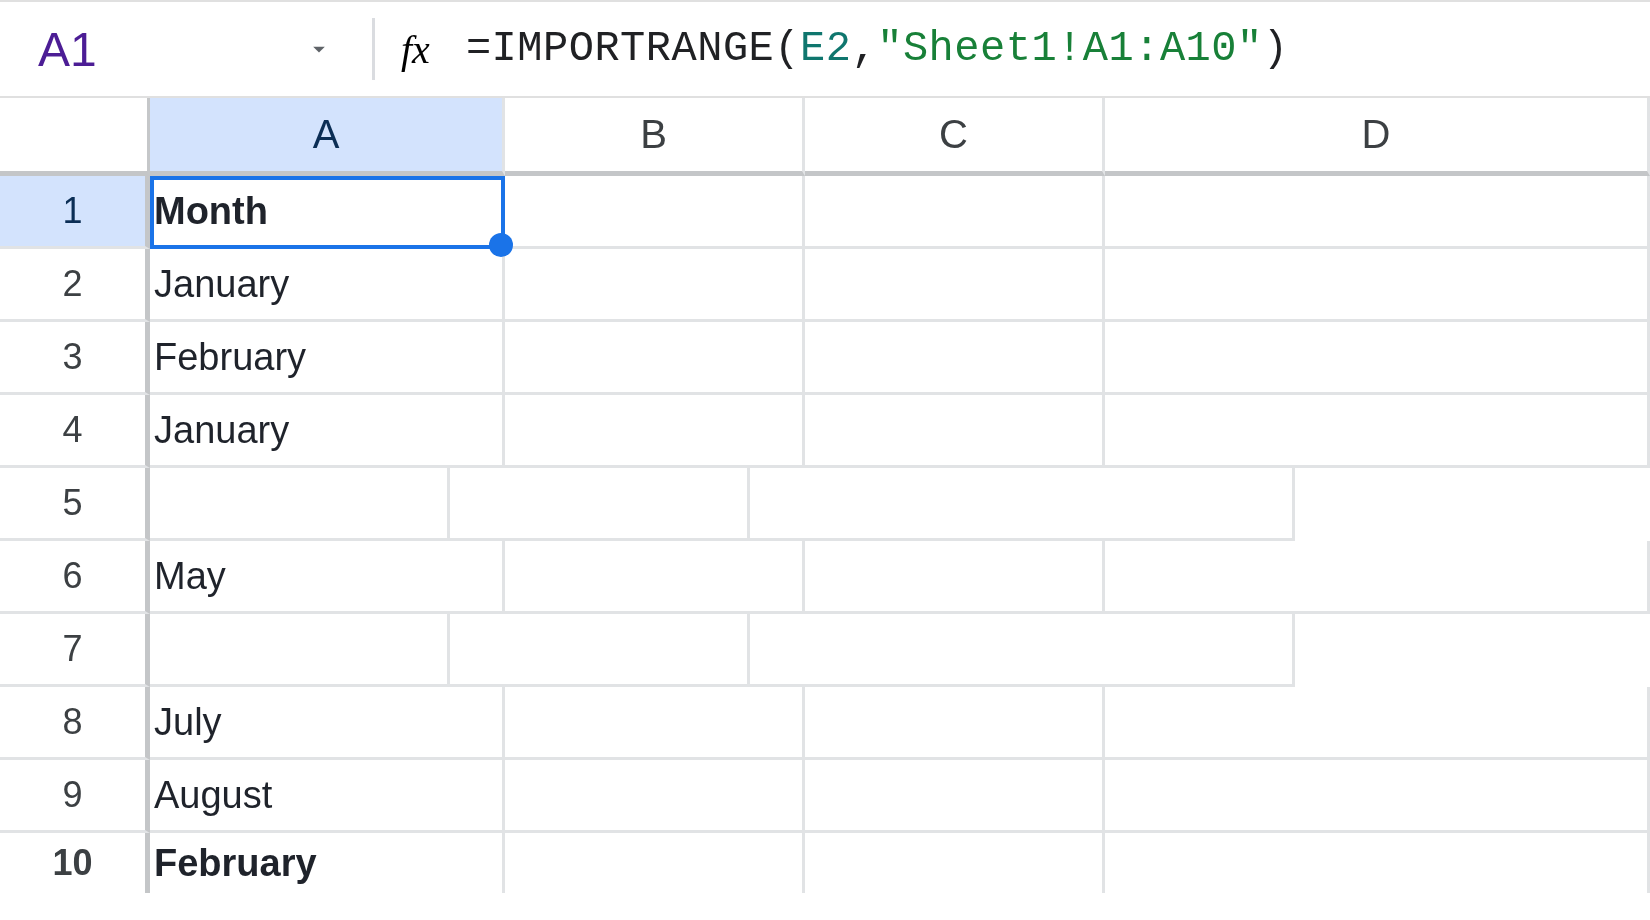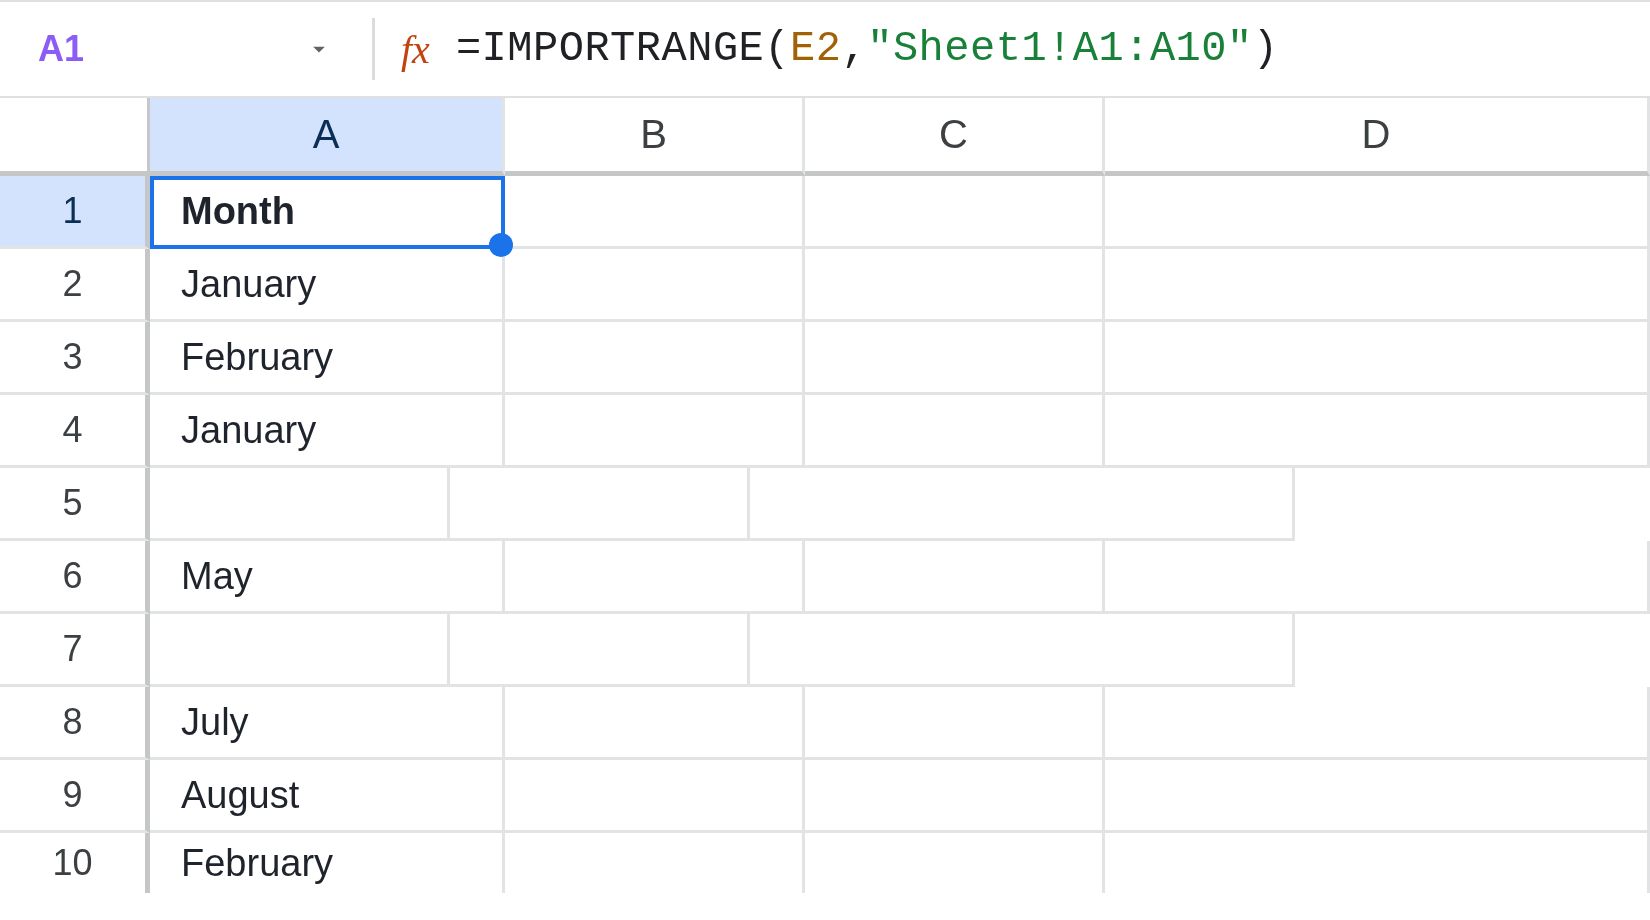--- a/index.html
+++ b/index.html
@@ -24,23 +24,23 @@
     padding: 0 0 0 36px;
     position: relative;
   }
   .name-box-wrap {
     display: flex;
     align-items: center;
     width: 310px;
     height: 100%;
   }
   .name-box {
-    font-size: 36px;
-    color: #8b5cf6;
-    font-weight: 700;
+    font-size: 48px;
+    color: #4c1d95;
+    font-weight: 400;
     padding-left: 2px;
     flex: 1;
   }
   .name-box-dropdown {
     width: 55px;
     height: 100%;
     display: flex;
     align-items: center;
     justify-content: center;
   }
@@ -50,35 +50,35 @@
     width: 3px;
     height: 62px;
     background: #dadce0;
     margin: 0 26px;
   }
 
   .fx-label {
     font-family: Georgia, 'Times New Roman', serif;
     font-style: italic;
     font-size: 40px;
-    color: #c2410c;
-    margin-right: 26px;
+    color: #000000;
+    margin-right: 36px;
     user-select: none;
   }
 
   .formula-input {
     font-family: "Consolas", "Menlo", "Courier New", monospace;
     font-size: 42px;
     letter-spacing: 0.5px;
     display: flex;
     align-items: center;
     white-space: pre;
   }
   .tok-default { color: #202124; }
-  .tok-ref     { color: #a16207; }
+  .tok-ref     { color: #0f766e; }
   .tok-str     { color: #188038; }
 
   
   .grid-area {
     position: relative;
     display: flex;
     flex-direction: column;
   }
 
   
@@ -129,21 +129,21 @@
     background: #ffffff;
   }
   .row-head.active {
     background: #d3e3fd;
     color: #0b2e55;
     font-weight: 500;
   }
   .cell {
     display: flex;
     align-items: center;
-    padding: 0 31px;
+    padding: 0 4px;
     font-size: 38px;
     color: #1f232b;
     border-right: 3px solid #e1e3e5;
     border-bottom: 3px solid #e1e3e5;
     background: #ffffff;
     position: relative;
   }
   .cell.col-a { width: 355px; }
   .cell.col-b { width: 300px; }
   .cell.col-c { width: 300px; }
@@ -162,21 +162,21 @@
     position: absolute;
     right: -12px;
     bottom: -12px;
     width: 24px;
     height: 24px;
     background: #1a73e8;
     border-radius: 50%;
   }
 
   .last-row { height: 60px; }
-  .last-row .row-head, .last-row .cell { border-bottom: none; }
+  .last-row .row-head, .last-row .cell { border-bottom: none; font-weight: bold; }
 </style>
 </head>
 <body>
 
 <div class="formula-bar">
   <div class="name-box-wrap">
     <div class="name-box">A1</div>
     <div class="name-box-dropdown">
       <svg viewBox="0 0 24 24">
           <path d="M7 10l5 5 5-5z"></path>

